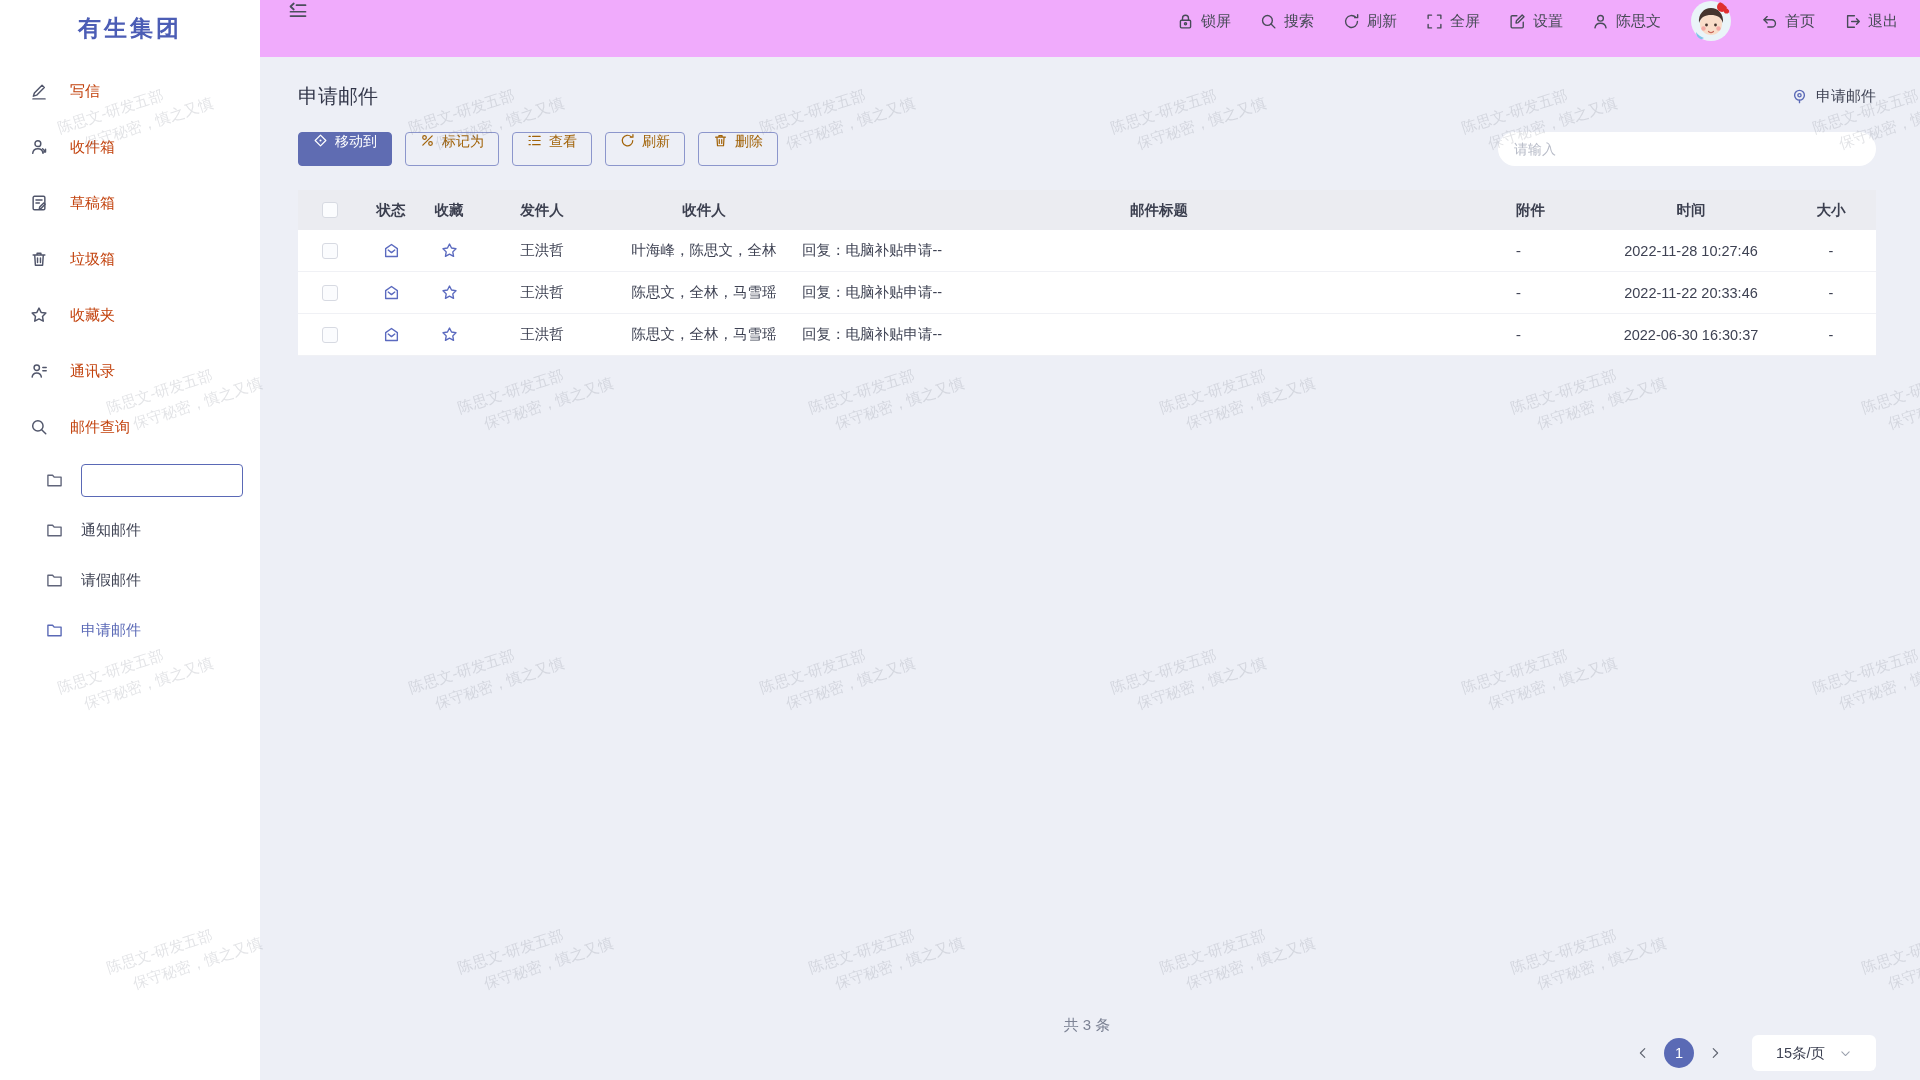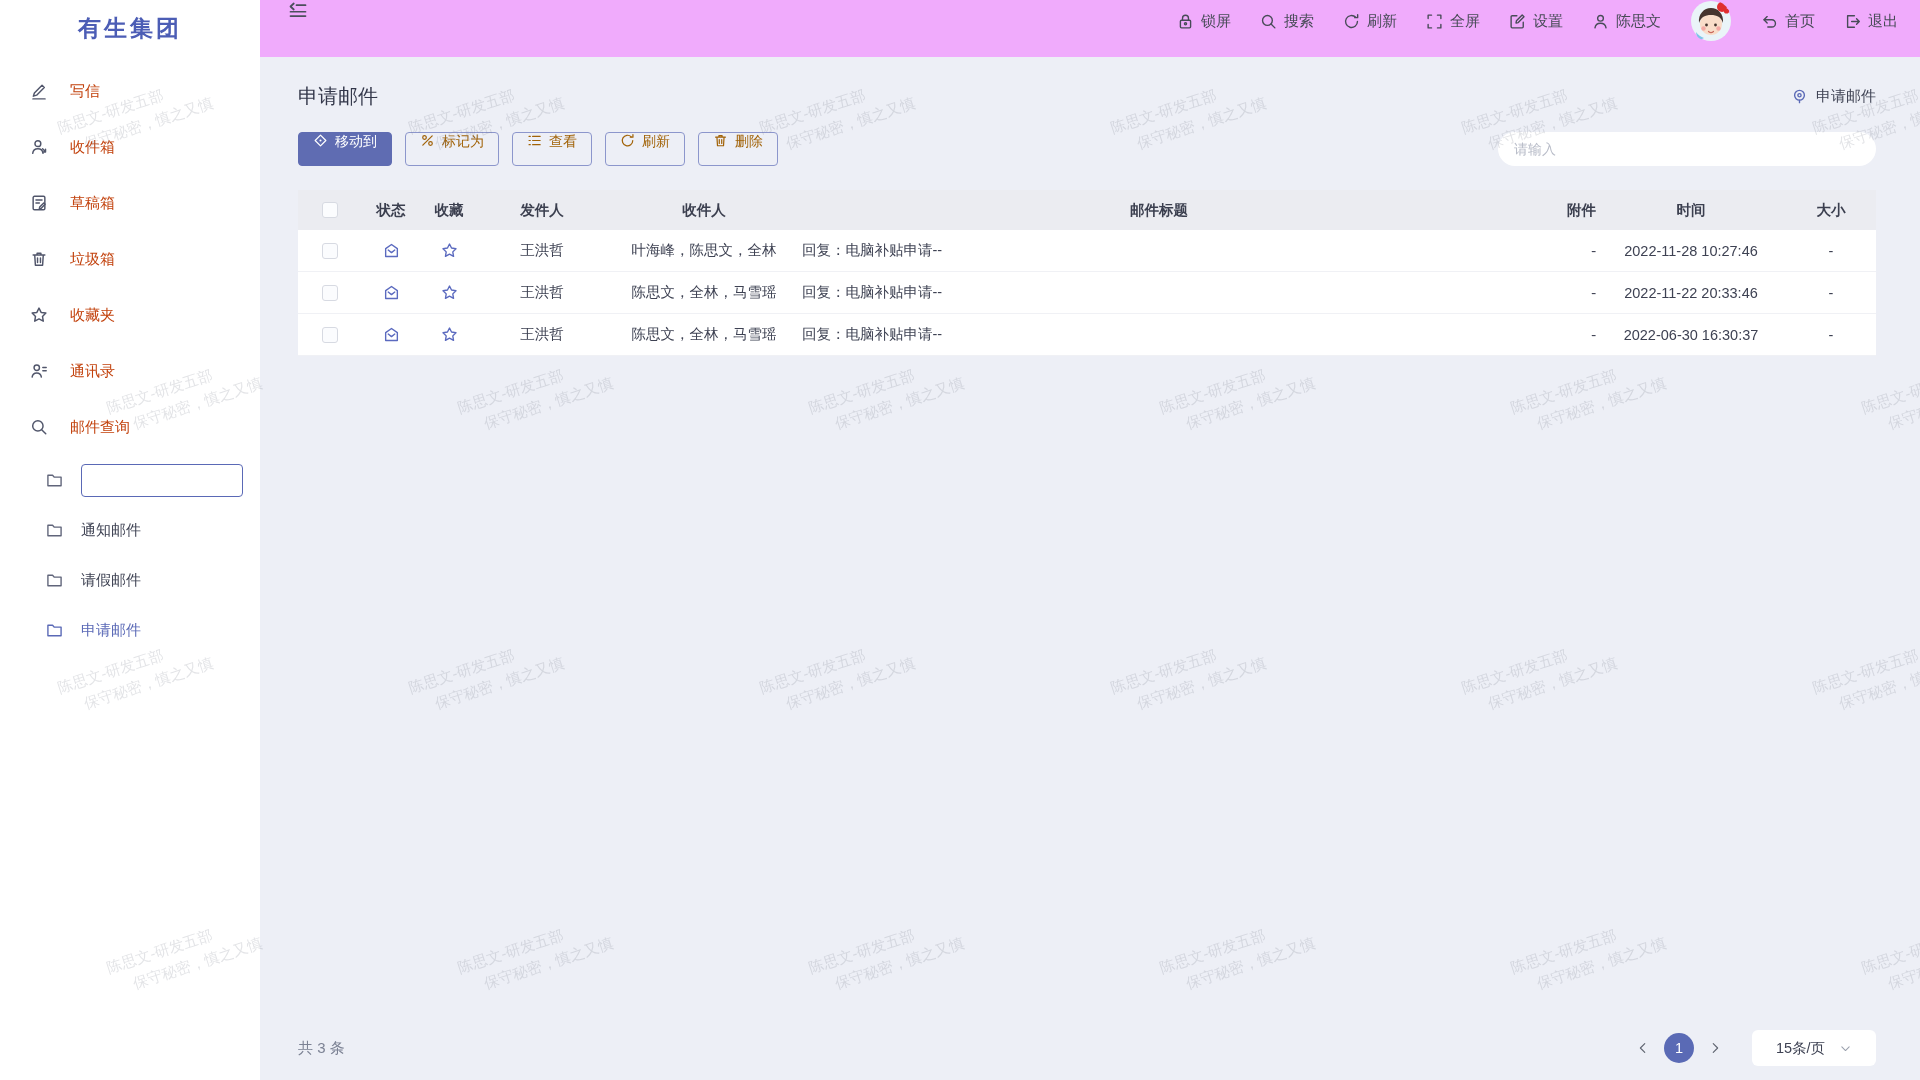--- a/index.html
+++ b/index.html
@@ -71,30 +71,30 @@
            font-weight:bold; font-size:14.5px; color:#3b3f4f; }
   .trow { display:flex; align-items:center; height:42px; background:#fff;
           border-bottom:1px solid #f0f1f5; font-size:14.5px; color:#3e4253; cursor:pointer; }
   .col-check { width:64px; display:flex; justify-content:center; }
   .col-status { width:58px; display:flex; justify-content:center; }
   .col-fav { width:58px; display:flex; justify-content:center; }
   .col-sender { width:128px; text-align:center; }
   .col-recipients { width:196px; text-align:center; }
   .col-subject { flex:1; text-align:left; }
   .thead .col-subject { text-align:center; }
-  .col-attach { width:80px; text-align:right;font-family:Liberation Serif, serif; }
+  .col-attach { width:80px; text-align:left;font-family:Liberation Serif, serif; }
   .col-time { width:190px; text-align:center; }
   .col-size { width:90px; text-align:center; }
   .checkbox { width:16px; height:16px; border:1px solid #d7dae2; border-radius:3px;
               background:#fbfcfe; cursor:pointer; }
   .row-icon { width:17px; height:17px; color:#5b6abf; cursor:pointer; }
 
   
   .footer { position:absolute; left:38px; right:44px; bottom:0; height:64px;
-            display:flex; align-items:center; }
+            display:flex; align-items:center;flex-direction:column; }
   .total-count { font-size:15px; color:#7c8294; }
   .pager { margin-left:auto; display:flex; align-items:center; gap:14px; }
   .page-arrow { width:14px; height:14px; color:#5f6470; cursor:pointer; }
   .page-num { width:30px; height:30px; border-radius:50%; background:#5a6ab5; color:#fff;
               display:flex; align-items:center; justify-content:center; font-size:14.5px; cursor:pointer; }
   .page-size-select { margin-left:16px; width:124px; height:36px; background:#fff; border-radius:6px;
               display:flex; align-items:center; justify-content:center; gap:14px;
               font-size:14.5px; color:#3e4253; cursor:pointer; }
   .page-size-select .sel-chevron { width:13px; height:13px; color:#9aa0ad; }
 </style>

